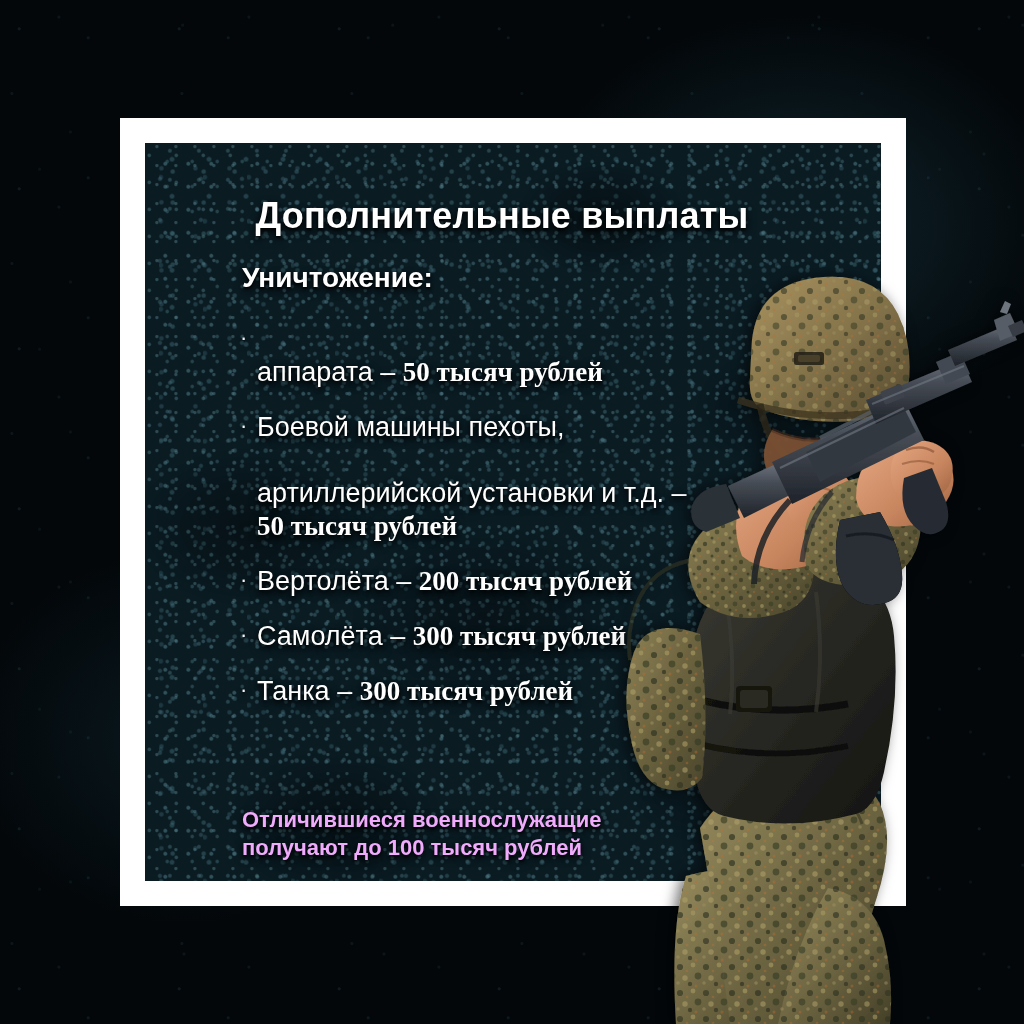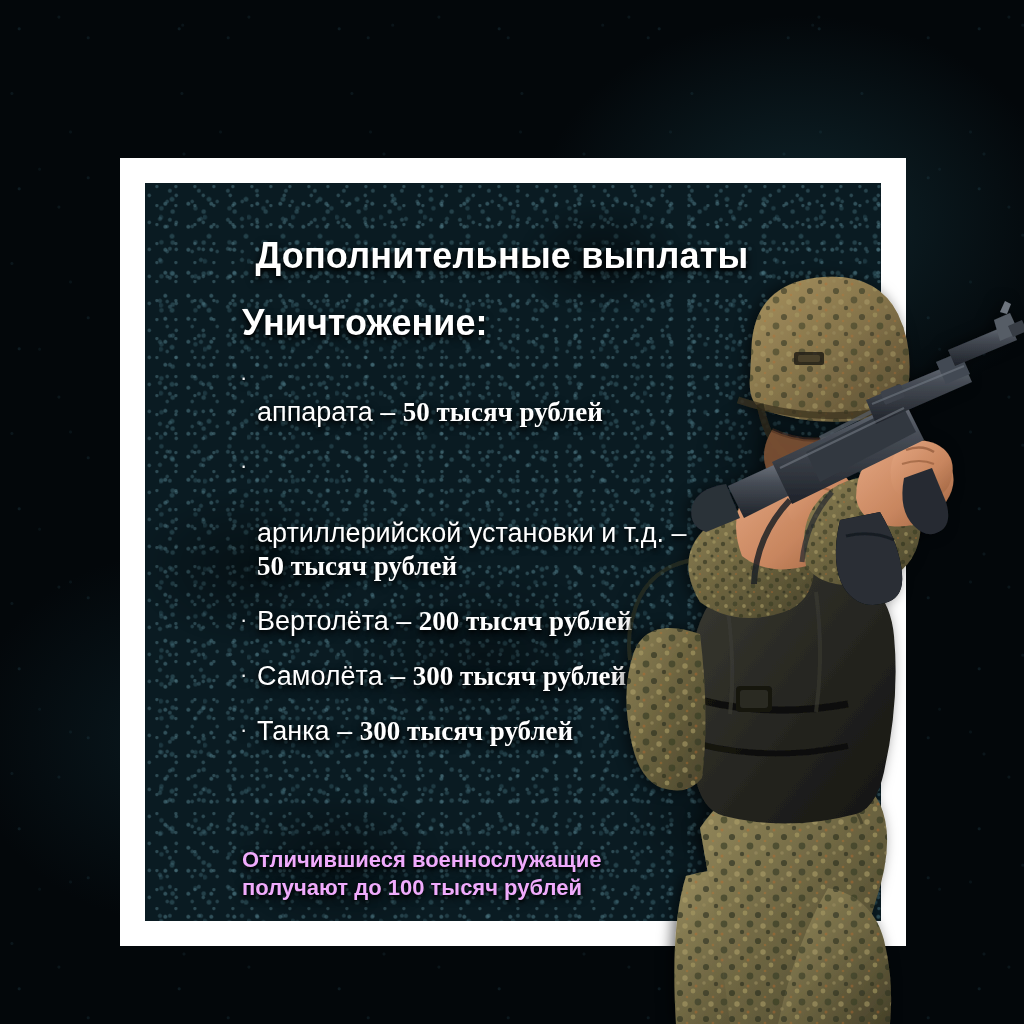--- a/index.html
+++ b/index.html
@@ -39,21 +39,20 @@
     opacity:.85;
   }
 
   
   .frame{
     position:absolute;left:120px;top:118px;width:786px;height:788px;
     border:25px solid #ffffff;
     box-sizing:border-box;
     background:#0a1b22;
     overflow:hidden;
-    margin-top:40px;
   }
 
   
   .panel{
     position:absolute;inset:0;overflow:hidden;
     background:
       radial-gradient(ellipse 260px 200px at 70% 16%, rgba(60,126,145,.48), transparent 70%),
       radial-gradient(ellipse 300px 240px at 22% 34%, rgba(42,100,118,.42), transparent 72%),
       radial-gradient(ellipse 280px 220px at 84% 56%, rgba(48,110,128,.38), transparent 72%),
       radial-gradient(ellipse 320px 230px at 38% 74%, rgba(33,86,102,.40), transparent 74%),
@@ -96,21 +95,21 @@
 
   .title{
     position:absolute;left:0;right:0;top:52px;
     text-align:center;
     color:#fff;font-size:36px;font-weight:700;letter-spacing:.2px;
     text-shadow:0 4px 10px rgba(0,0,0,.85),0 2px 3px rgba(0,0,0,.9);
     padding-right:22px;
   }
   .subtitle{
     position:absolute;left:97px;top:119px;
-    color:#fff;font-size:36px;font-weight:700;
+    color:#fff;font-size:28px;font-weight:700;
     text-shadow:0 4px 10px rgba(0,0,0,.85),0 2px 3px rgba(0,0,0,.9);
   }
 
   .list{
     position:absolute;left:95px;top:180px;right:40px;
     margin:0;padding:0;list-style:none;
   }
   .bullet{
     display:flex;align-items:flex-start;
     color:#fff;font-size:27px;line-height:1.22;font-weight:400;
@@ -154,21 +153,21 @@
           <span class="dot">·</span>
           <span class="txt">
             <br>
             <span>аппарата – </span><b>50 тысяч рублей</b>
           </span>
         </li>
 
         <li class="bullet">
           <span class="dot">·</span>
           <span class="txt">
-            <br>
+            <span>Боевой машины пехоты,</span><br>
             <br>
             <span>артиллерийской установки и т.д. –</span><br>
             <b>50 тысяч рублей</b>
           </span>
         </li>
 
         <li class="bullet">
           <span class="dot">·</span>
           <span class="txt">
             <span>Вертолёта – </span><b>200 тысяч рублей</b>

